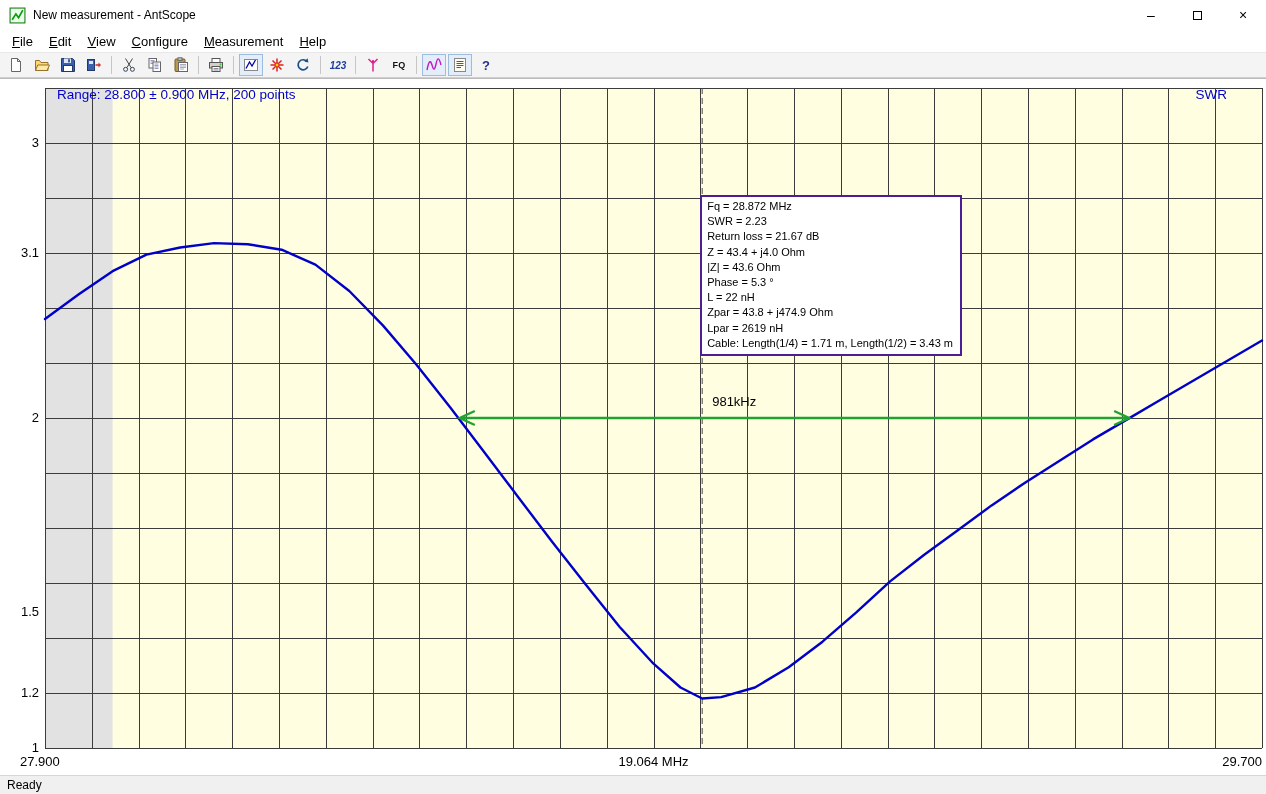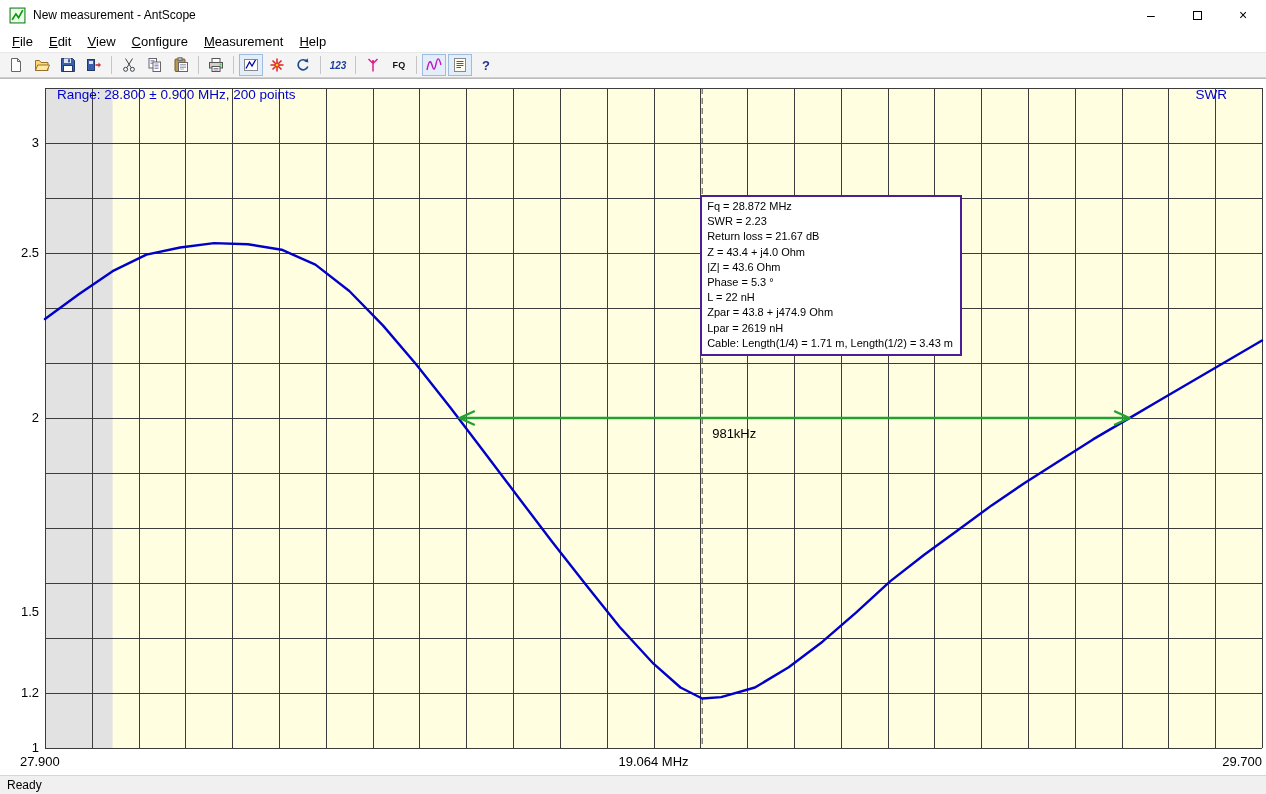--- a/index.html
+++ b/index.html
@@ -26,21 +26,21 @@
   .tb-txt.num123{color:#1d3f9e;font-style:italic;}
   .tb-txt.fq{font-size:9px;color:#111;letter-spacing:.3px;text-align:right;}
   .tb-txt.help{font-size:13px;color:#26318f;}
   .chart-panel{position:relative;flex:1 1 auto;background:#fff;overflow:hidden;box-shadow:inset 0 1px 0 #bbb;}
   #plot-svg{position:absolute;left:0;top:0;}
   .range-label{position:absolute;left:57px;top:9px;font-size:13.5px;color:#0000cd;white-space:nowrap;}
   .swr-label{position:absolute;right:39px;top:9px;font-size:13.5px;color:#0000cd;}
   #y-axis,#x-axis{position:absolute;inset:0;pointer-events:none;}
   .y-tick{position:absolute;left:0;width:39px;text-align:right;font-size:13px;color:#000;}
   .x-tick{position:absolute;font-size:13px;color:#000;white-space:nowrap;}
-  .bw-label{position:absolute;font-size:13px;color:#000;white-space:nowrap;margin-top:32px;}
+  .bw-label{position:absolute;font-size:13px;color:#000;white-space:nowrap;}
   .info-box{position:absolute;background:#fff;border:2px solid #4c1d95;padding:2px 7px 3px 5px;font-size:11px;line-height:15.2px;color:#000;white-space:nowrap;}
   .statusbar{height:19px;flex:0 0 19px;background:#f0f0f0;border-top:1px solid #d6d6d6;display:flex;align-items:center;font-size:12px;padding-left:7px;color:#000;}
 </style>
 </head>
 <body>
 
 <div class="window">
 
   <div class="titlebar">
     <span class="app-icon">
@@ -260,21 +260,21 @@
         <g stroke="#21a230" stroke-width="2.4" fill="none">
           <line x1="460.7800000000011" y1="340" x2="1128.158333333333" y2="340"></line>
           <path d="M474.7800000000011 333L459.7800000000011 340L474.7800000000011 347"></path>
           <path d="M1114.158333333333 333L1129.158333333333 340L1114.158333333333 347"></path>
         </g>
       </svg>
     <div class="range-label">Range: 28.800 ± 0.900 MHz, 200 points</div>
     <div class="swr-label">SWR</div>
     <div id="y-axis">
         <div class="y-tick" style="top: 57px;">3</div>
-        <div class="y-tick" style="top: 167px;">2.5</div>
+        <div class="y-tick" style="top: 167px;">3.1</div>
         <div class="y-tick" style="top: 332px;">2</div>
         <div class="y-tick" style="top: 526px;">1.5</div>
         <div class="y-tick" style="top: 607px;">1.2</div>
         <div class="y-tick" style="top: 662px;">1</div>
       </div>
     <div id="x-axis">
         <div class="x-tick" style="top: 676px; left: 20px;">27.900</div>
         <div class="x-tick" style="top: 676px; left: 653.5px; transform: translateX(-50%);">19.064 MHz</div>
         <div class="x-tick" style="top: 676px; left: 1262px; transform: translateX(-100%);">29.700</div>
       </div>

